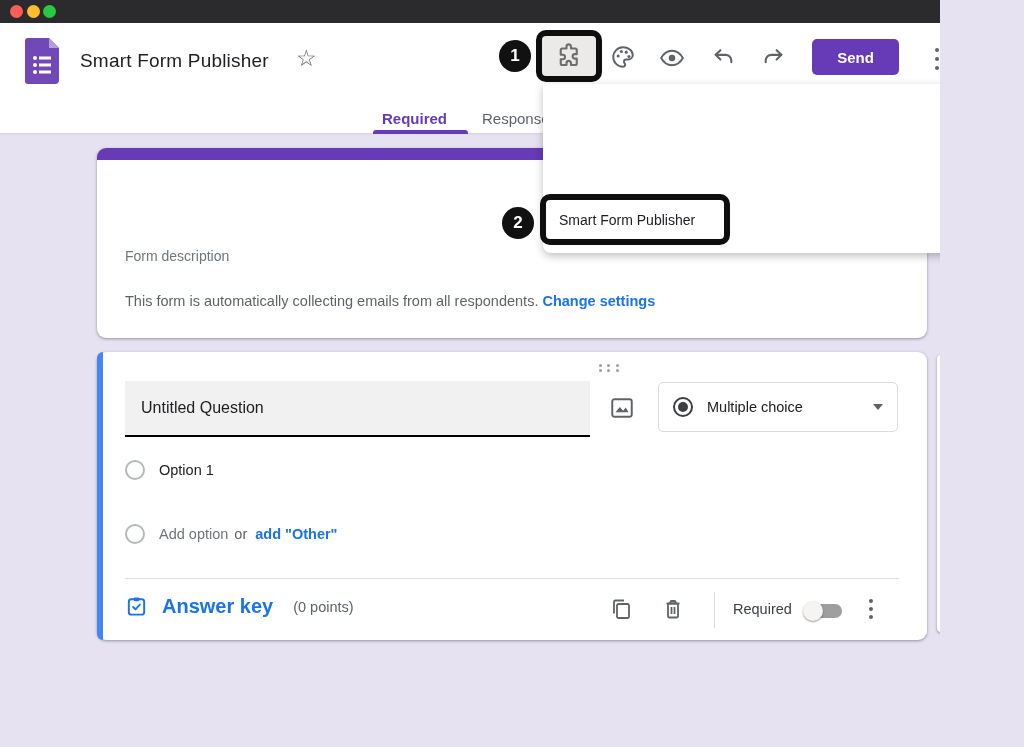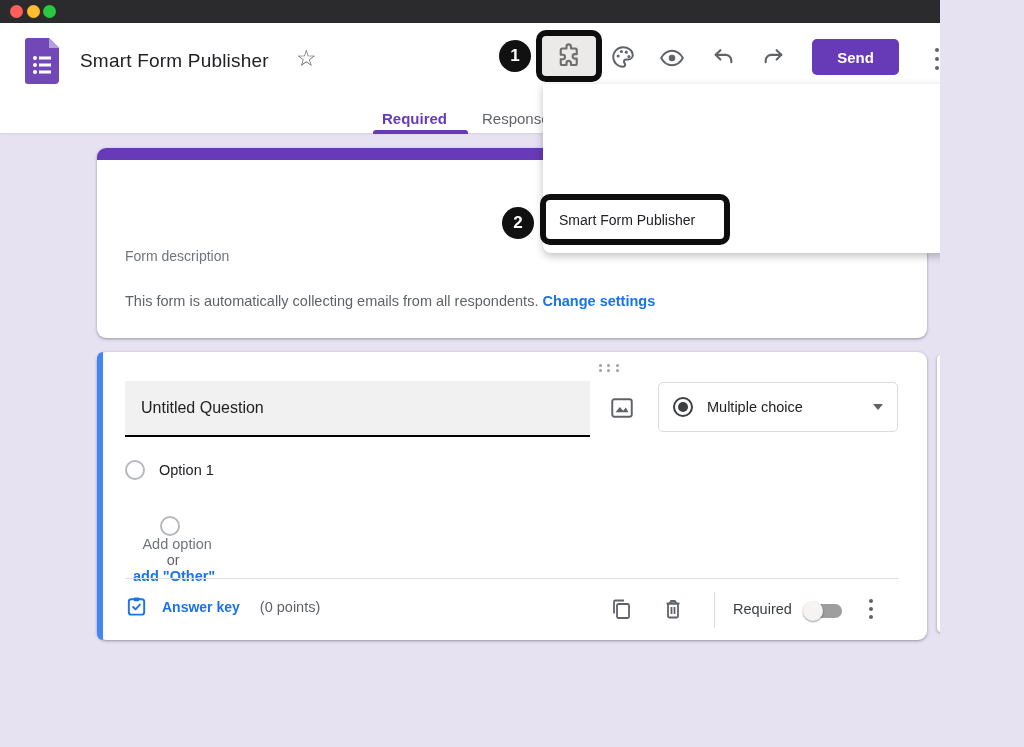--- a/index.html
+++ b/index.html
@@ -59,21 +59,21 @@
   .type-label { margin-left:14px; font-size:14.5px; color:#202124; flex:1; }
   .caret { width:0; height:0; border-left:5px solid transparent; border-right:5px solid transparent; border-top:6px solid #5f6368; }
   .opt-row { position:absolute; left:28px; display:flex; align-items:center; }
   .radio-empty { width:20px; height:20px; border:2px solid #b5b8bc; border-radius:50%; }
   .opt-label { margin-left:14px; font-size:14.5px; color:#202124; }
   .opt-muted { margin-left:14px; font-size:14.5px; color:#70757a; }
   .opt-or { margin-left:6px; font-size:14.5px; color:#5f6368; }
   .opt-link { margin-left:8px; font-size:14.5px; color:#1a73e8; font-weight:bold; }
   .q-divider { position:absolute; left:28px; top:226px; width:774px; height:1px; background:#e0e0e0; }
   .footer-left { position:absolute; left:28px; top:243px; display:flex; align-items:center; }
-  .ak-label { margin-left:14px; font-size:14px; color:#1a73e8; font-weight:bold; }
+  .ak-label { margin-left:14px; font-size:20px; color:#1a73e8; font-weight:bold; }
   .ak-points { margin-left:20px; font-size:14.5px; color:#5f6368; }
   .foot-ic { position:absolute; top:245px; width:24px; height:24px; color:#5f6368; }
   .v-divider { position:absolute; left:617px; top:240px; width:1px; height:36px; background:#dadce0; }
   .req-label { position:absolute; left:636px; top:249px; font-size:14.5px; color:#3c4043; }
   .toggle { position:absolute; left:709px; top:252px; width:36px; height:14px; background:#9e9e9e; border-radius:7px; }
   .toggle .knob { position:absolute; left:-3px; top:-3px; width:20px; height:20px; background:#f5f4f2; border-radius:50%; box-shadow:0 1px 2px rgba(0,0,0,.4); }
   .q-kebab { position:absolute; left:769px; top:244px; width:10px; height:26px; display:flex; flex-direction:column; justify-content:space-between; align-items:center; padding:3px 0; }
   .q-kebab i { width:4px; height:4px; border-radius:50%; background:#5f6368; }
 
   
@@ -188,21 +188,21 @@
       <span class="radio-glyph filled"></span>
       <span class="type-label">Multiple choice</span>
       <span class="caret"></span>
     </div>
 
     <div class="opt-row" style="top:108px;">
       <span class="radio-empty"></span>
       <span class="opt-label">Option 1</span>
     </div>
 
-    <div class="opt-row" style="top:164px;flex-direction:column;">
+    <div class="opt-row" style="top:172px;">
       <span class="radio-empty"></span>
       <span class="opt-muted">Add option</span>
       <span class="opt-or">or</span>
       <span class="opt-link">add "Other"</span>
     </div>
 
     <div class="q-divider"></div>
 
     <div class="footer-left">
       <span>

